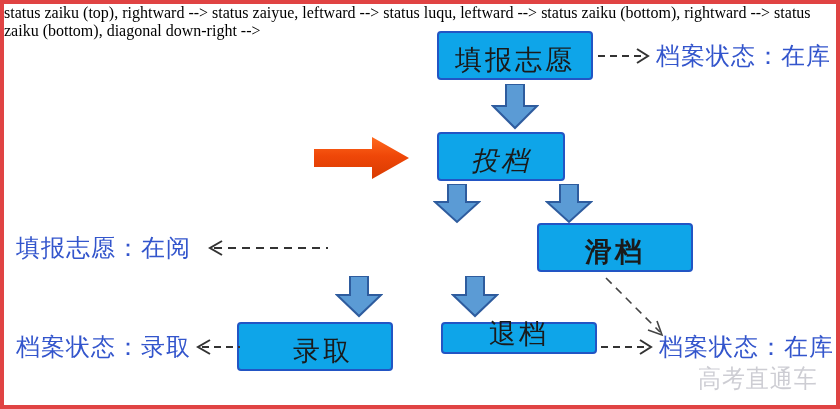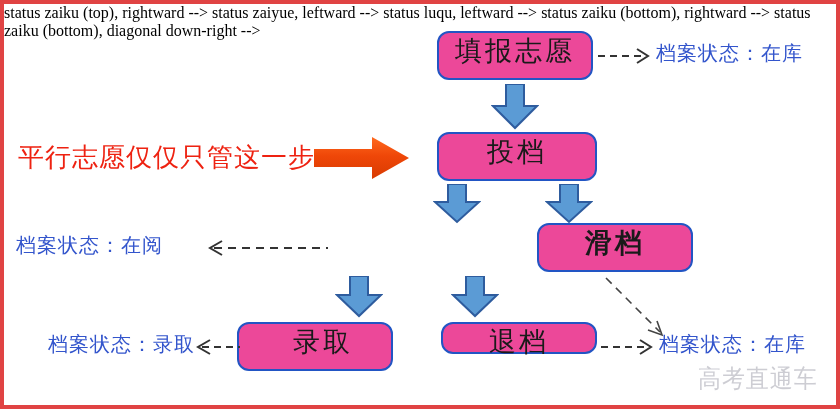--- a/index.html
+++ b/index.html
@@ -18,43 +18,43 @@
     box-sizing: border-box;
     border: 4px solid #e04343;
     overflow: hidden;
   }
 
   
   .node {
     position: absolute;
     box-sizing: border-box;
     border: 2.5px solid #2255c4;
-    border-radius: 12px;
-    background: #ec4899;
+    border-radius: 4px;
+    background: #0ea5e9;
     display: flex;
-    align-items: flex-start;
+    align-items: flex-end;
     justify-content: center;
     color: #1a1a1a;
     font-size: 27px;
     letter-spacing: 3px;
     font-family: "Liberation Serif", "DejaVu Serif", serif;
     white-space: nowrap;
   }
 
   
   .barrow {
     position: absolute;
   }
   .barrow svg { display: block; }
 
   
   .status {
     position: absolute;
     color: #3355cc;
-    font-size: 20px;
+    font-size: 24px;
     letter-spacing: 1px;
     white-space: nowrap;
     font-family: Liberation Mono, monospace;
   }
 
   
   .note-red {
     position: absolute;
     color: #ee2211;
     font-size: 26px;
@@ -90,21 +90,21 @@
 </head>
 <body>
 
 <div id="canvas">
 
   
   <div class="node" style="left:433px; top:27px; width:156px; height:49px;">
     <span>填报志愿</span>
   </div>
 
-  <div class="node" style="left:433px; top:128px; width:160px; height:49px;">
+  <div class="node" style="left:433px; top:128px; width:128px; height:49px;font-style:italic;">
     <span>投档</span>
   </div>
 
 
   <div class="node" style="left:533px; top:219px; width:156px; height:49px;font-weight:bold;">
     <span>滑档</span>
   </div>
 
   <div class="node" style="left:233px; top:318px; width:156px; height:49px;padding-left:16px;">
     <span>录取</span>
@@ -190,35 +190,32 @@
       <polyline points="44,54 58,59 53,45" fill="none" stroke="#444444" stroke-width="1.6"></polyline>
     </svg>
   </div>
 
   
   <div class="status" style="left:652px; top:36px;">
     <span>档案状态：在库</span>
   </div>
 
   <div class="status" style="left:12px; top:228px;">
-    <span>档案状态：在阅</span>
-  </div>
-
-  <div class="status" style="left:12px; top:327px;margin-left:32px;">
+    <span>填报志愿：在阅</span>
+  </div>
+
+  <div class="status" style="left:12px; top:327px;">
     <span>档案状态：录取</span>
   </div>
 
   <div class="status" style="left:655px; top:327px;">
     <span>档案状态：在库</span>
   </div>
 
   
-  <div class="note-red" style="left:14px; top:136px;">
-    <span>平行志愿仅仅只管这一步</span>
-  </div>
 
   <div class="redarrow" style="left:310px; top:132px;">
     <svg width="96" height="44" viewBox="0 0 96 44">
       <defs>
         <linearGradient id="redgrad" x1="0" y1="0" x2="0" y2="1">
           <stop offset="0%" stop-color="#ff6a1f"></stop>
           <stop offset="45%" stop-color="#ef4708"></stop>
           <stop offset="100%" stop-color="#d83b02"></stop>
         </linearGradient>
       </defs>

